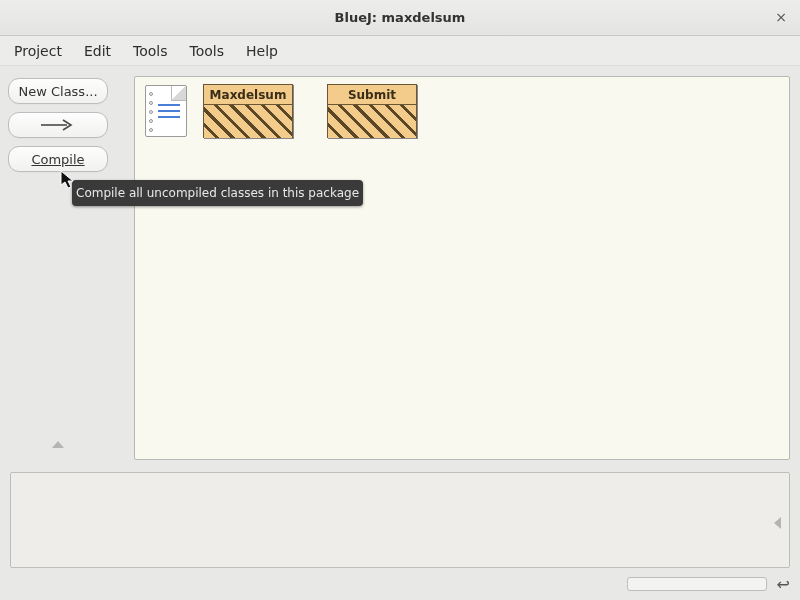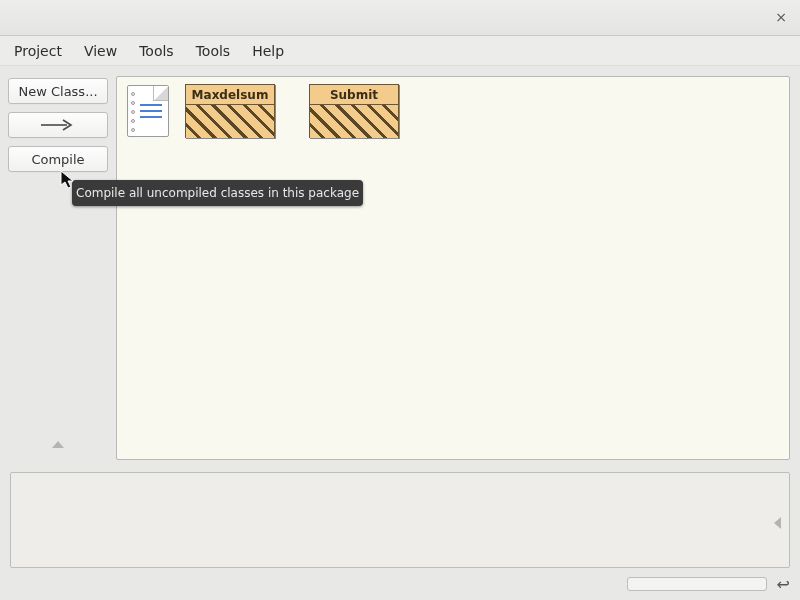--- a/index.html
+++ b/index.html
@@ -50,31 +50,31 @@
     width: 116px;
     padding: 12px 8px;
     display: flex;
     flex-direction: column;
     gap: 8px;
   }
   .btn {
     height: 26px;
     background: linear-gradient(#fdfdfd, #f1f1f0);
     border: 1px solid #bdbdbc;
-    border-radius: 3px;
+    border-radius: 11px;
     font-size: 13px;
     color: #333;
     display: flex;
     align-items: center;
     justify-content: center;
     cursor: pointer;
     box-shadow: 0 1px 0 rgba(0,0,0,0.02);
   }
   .arrow-svg { stroke:#4a4a4a; stroke-width:1.6; fill:none; }
-  .compile-btn { position: relative; }
+  .compile-btn { position: relative; text-decoration: underline; }
   .sidebar-tri {
     margin-top: auto;
     align-self: center;
     width: 0; height: 0;
     border-left: 6px solid transparent;
     border-right: 6px solid transparent;
     border-bottom: 7px solid #b4b4b4;
     margin-bottom: 6px;
   }
   .canvas-wrap {
@@ -82,20 +82,21 @@
     padding: 10px 10px 6px 0;
     display:flex;
   }
   .canvas {
     flex:1;
     background: #faf9f0;
     border: 1px solid #b7b7b6;
     border-radius: 2px;
     position: relative;
     box-shadow: inset 0 0 0 1px #fff0;
+    margin-left: 18px;
   }
   
   .doc-icon {
     position: absolute; top: 8px; left: 10px;
     width: 42px; height: 52px;
     background: #fff;
     border: 1px solid #9a9a9a;
     border-radius: 2px;
   }
   .doc-icon::before {
@@ -179,26 +180,27 @@
     width: 140px; height: 14px;
     border:1px solid #bdbdbc; border-radius:3px;
     background:#f3f3f2;
   }
   .loop-icon { color:#555; font-size:16px; }
 </style>
 </head>
 <body>
 
 <div class="titlebar">
+  <span class="title">BlueJ:  maxdelsum</span>
   <span class="close">×</span>
 </div>
 
 <div class="menubar">
   <span>Project</span>
-  <span>View</span>
+  <span>Edit</span>
   <span>Tools</span>
   <span>Tools</span>
   <span>Help</span>
 </div>
 
 <div class="main">
   <div class="sidebar">
     <div class="btn">New Class...</div>
     <div class="btn">
       <svg class="arrow-svg" width="38" height="14" viewBox="0 0 38 14">

